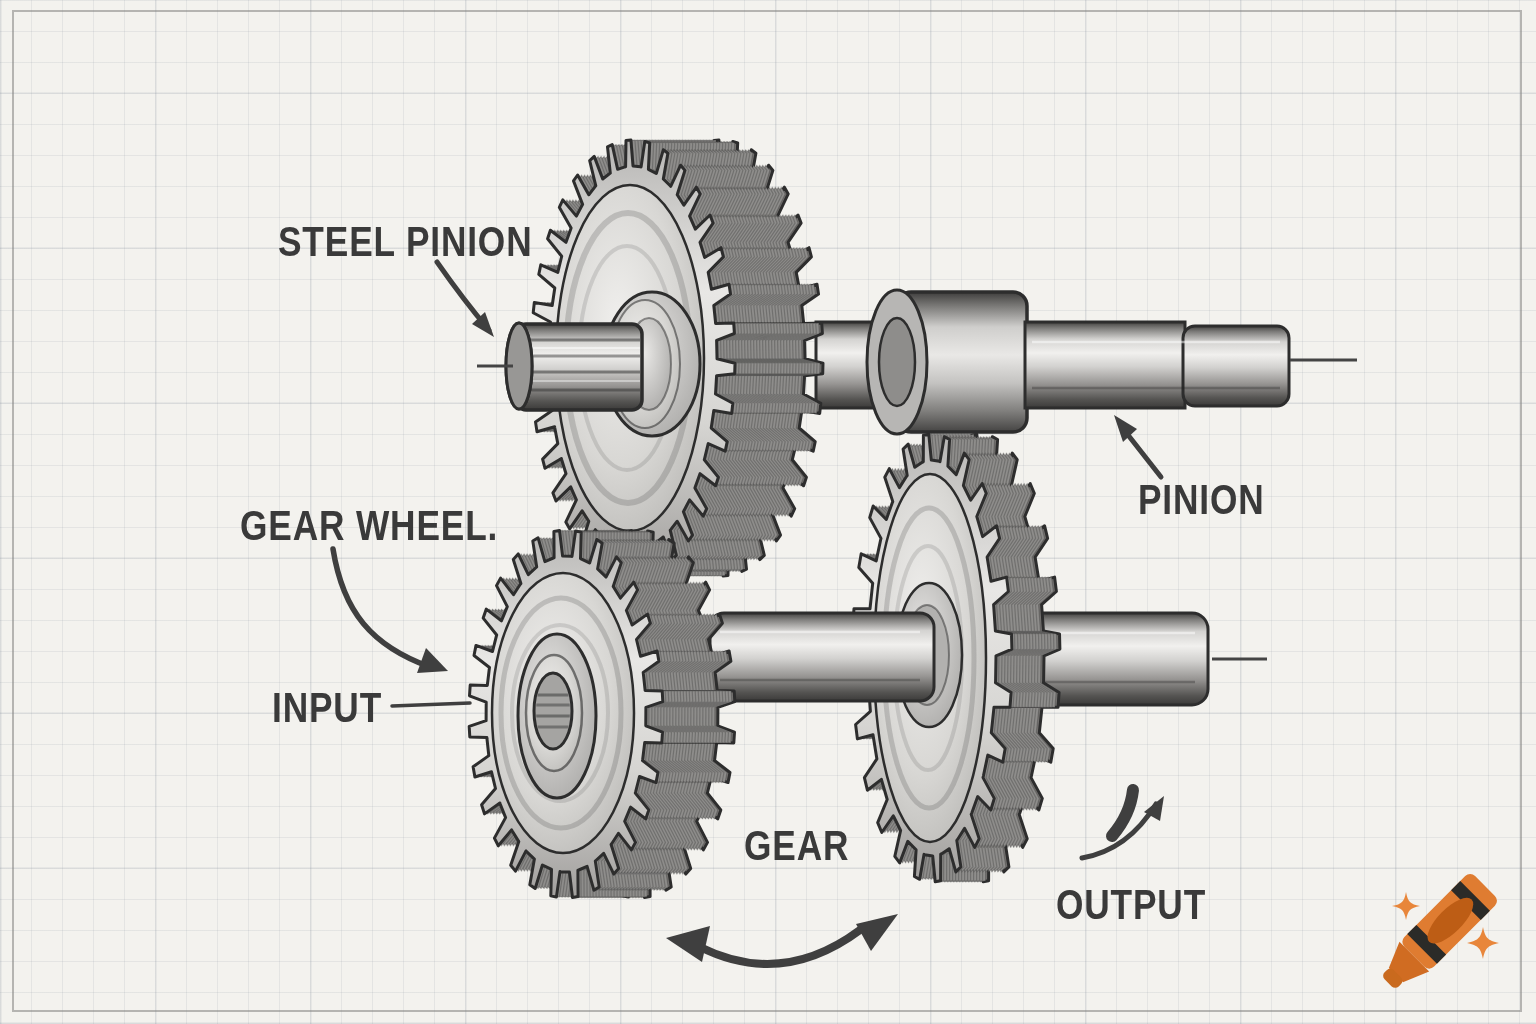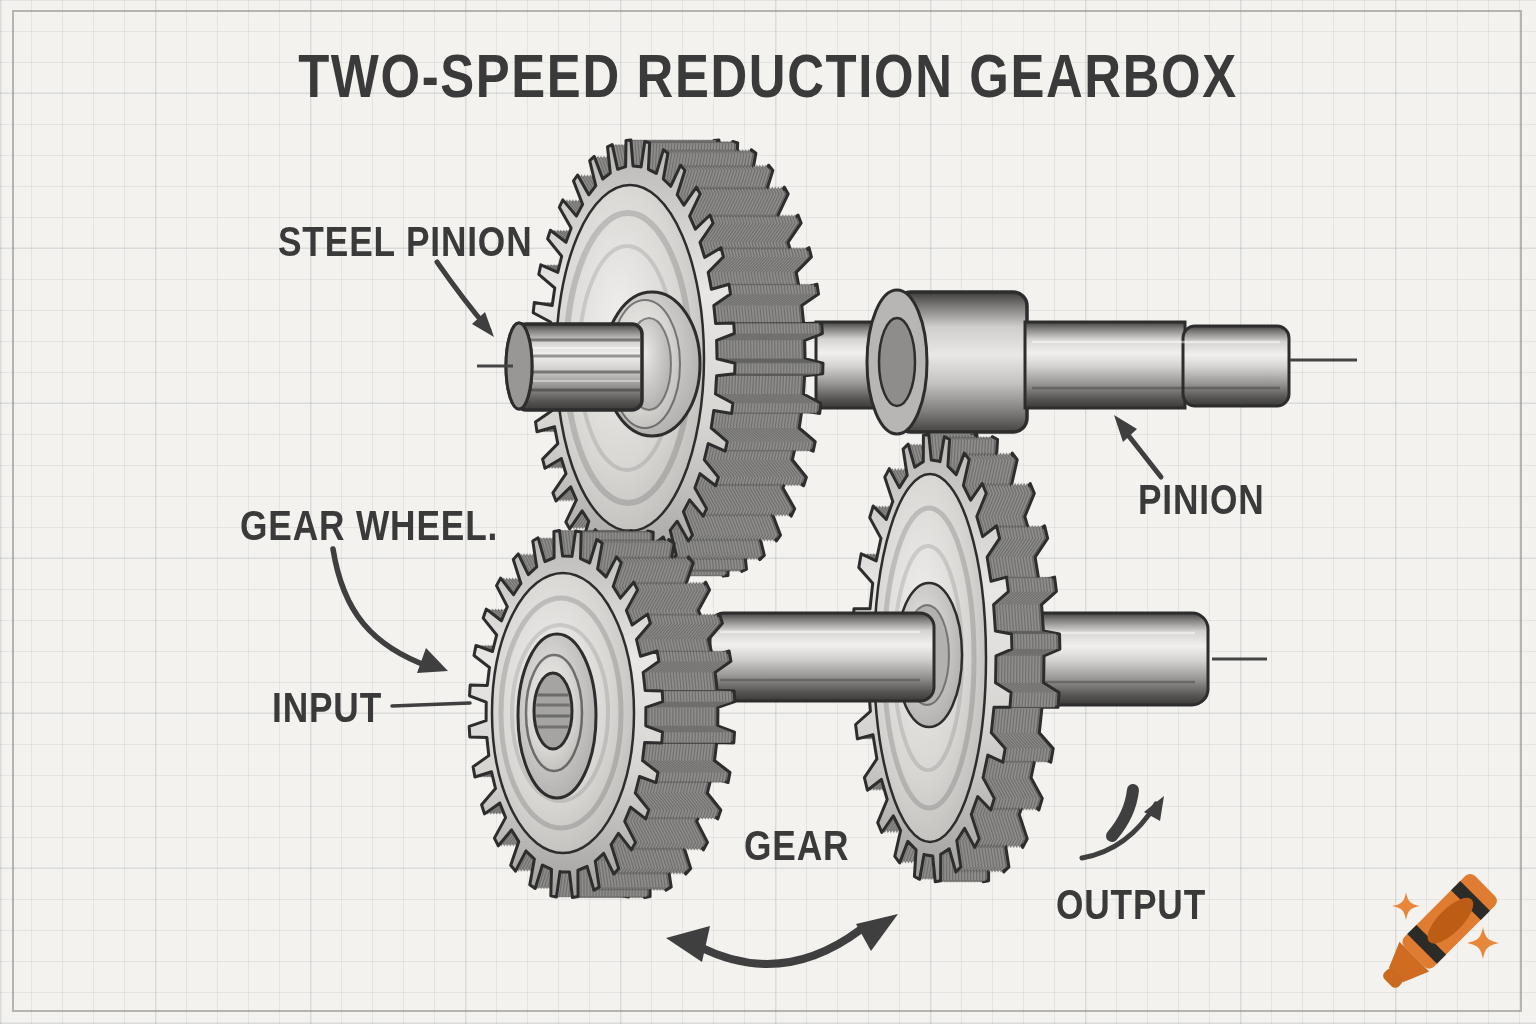--- a/index.html
+++ b/index.html
@@ -256,22 +256,19 @@
         <path d="M42 -21 L68 -10 L68 10 L42 21 Z" fill="#d06c22"></path>
         <rect x="66" y="-10" width="13" height="20" rx="5" fill="#c96a1e"></rect>
       </g>
       <path fill="#e8863a" d="M1406 892 C1408 902 1410 904 1420 906 C1410 908 1408 910 1406 920 C1404 910 1402 908 1392 906 C1402 904 1404 902 1406 892 Z"></path>
       <path fill="#e8863a" d="M1483 927 C1485.3 938 1487.6 940.3 1499 943 C1487.6 945.7 1485.3 948 1483 959 C1480.7 948 1478.4 945.7 1467 943 C1478.4 940.3 1480.7 938 1483 927 Z"></path>
     </g>
   </svg>
 
   <div class="frame"></div>
 
-  <div class="title">
-    <span>TWO-SPEED REDUCTION GEARBOX</span>
-  </div>
   <div class="lbl" style="left:278px; top:218px;">STEEL PINION</div>
   <div class="lbl" style="left:240px; top:502px;">GEAR WHEEL.</div>
   <div class="lbl" style="left:272px; top:684px;">INPUT</div>
   <div class="lbl" style="left:1138px; top:476px;">PINION</div>
   <div class="lbl" style="left:744px; top:822px;">GEAR</div>
   <div class="lbl" style="left:1056px; top:881px;">OUTPUT</div>
 </div>
 
 </body></html>

